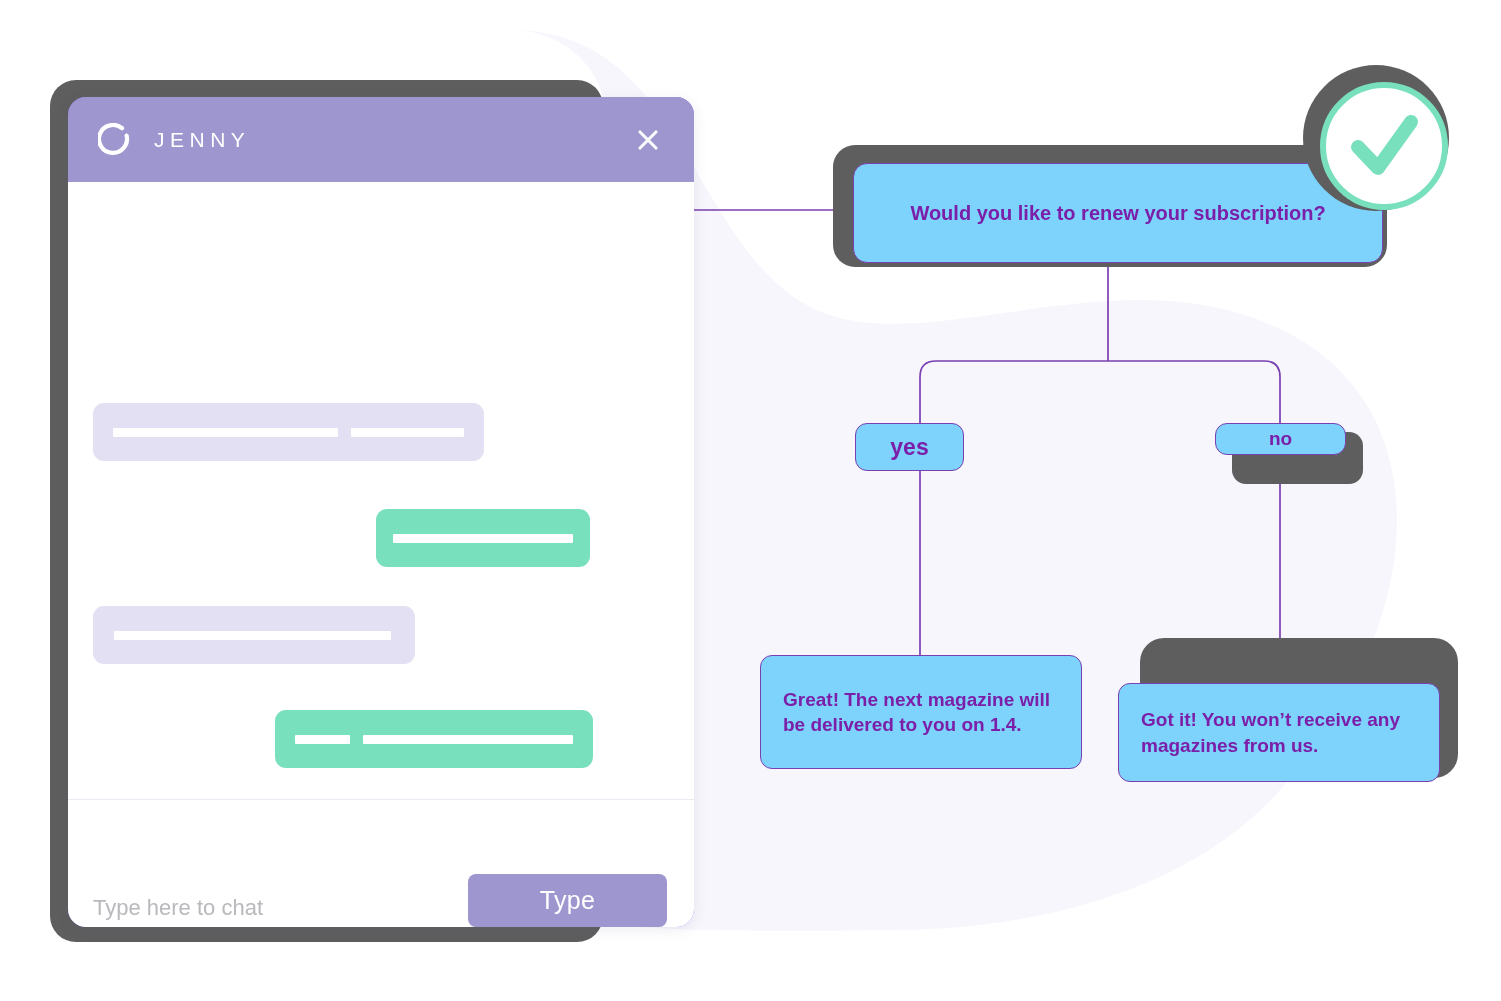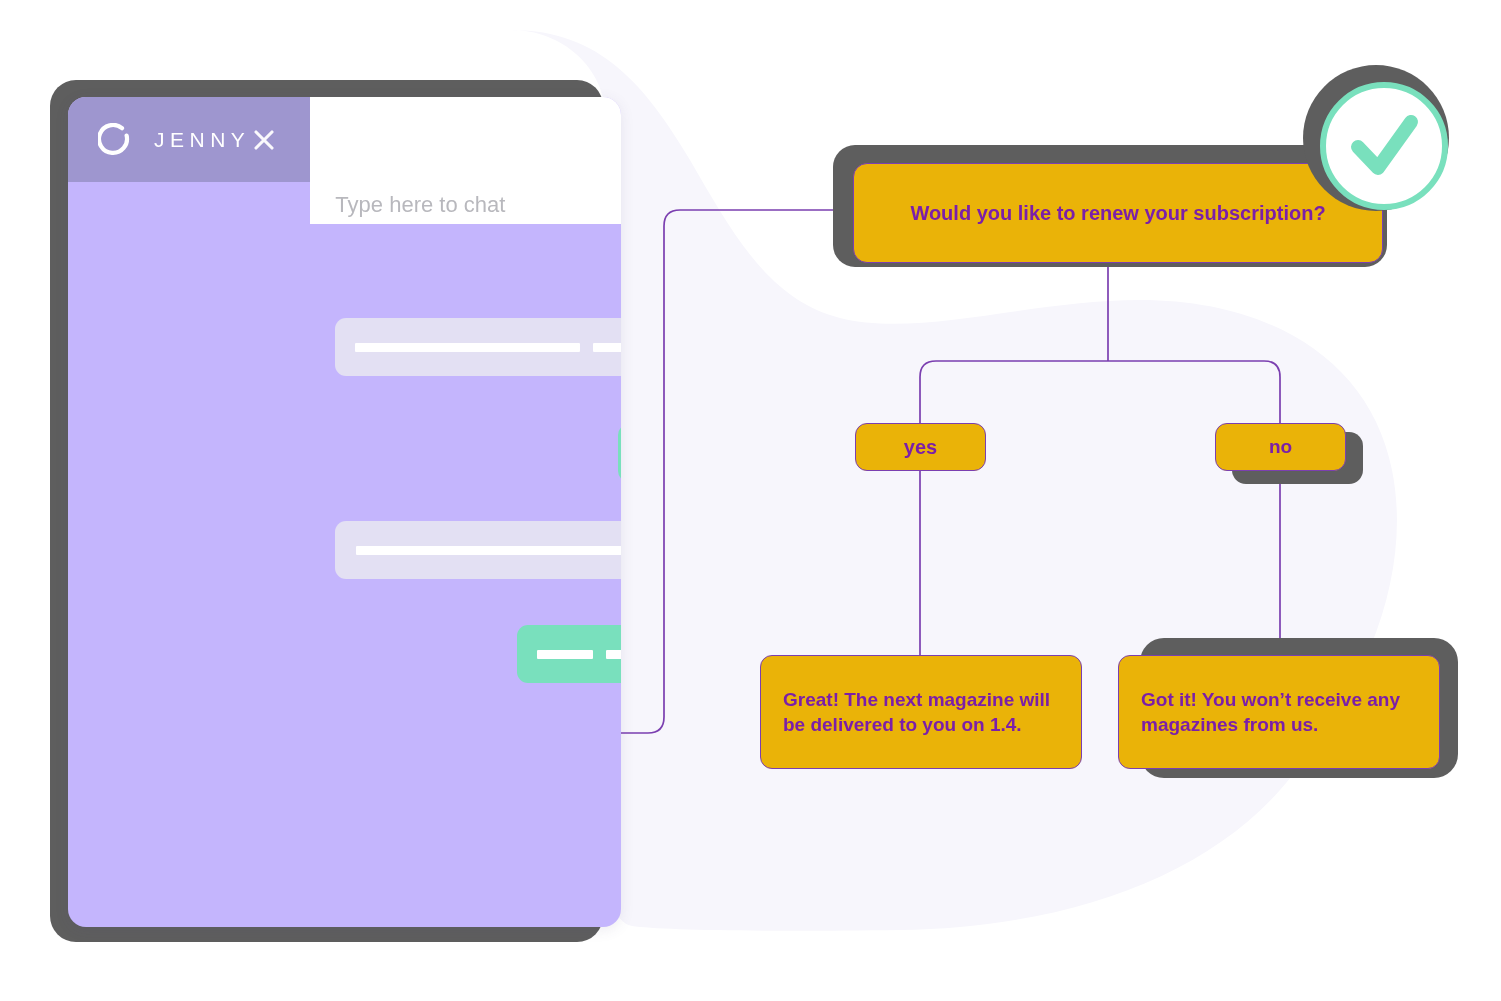--- a/index.html
+++ b/index.html
@@ -33,27 +33,27 @@
     top: 80px;
     width: 553px;
     height: 862px;
     background: #5e5e5e;
     border-radius: 26px;
   }
   #chat-window {
     position: absolute;
     left: 68px;
     top: 97px;
-    width: 553px;
+    width: 626px;
     height: 830px;
-    background: #c4b5fd;
+    background: #8b5cf6;
     border-radius: 18px;
     overflow: hidden;
     display: flex;
-    flex-direction: row;
+    flex-direction: column;
     box-shadow: 0 3px 14px rgba(80,70,120,.10);
   }
   #chat-header {
     height: 85px;
     background: #9e96cf;
     display: flex;
     align-items: center;
     padding: 0 32px 0 30px;
     flex: 0 0 auto;
   }
@@ -140,21 +140,21 @@
     height: 1001px;
     pointer-events: none;
   }
   .node-shadow {
     position: absolute;
     background: #5e5e5e;
     border-radius: 18px;
   }
   .node {
     position: absolute;
-    background: #eab308;
+    background: #7dd3fc;
     border: 1.6px solid #7b3fb0;
     border-radius: 12px;
     display: flex;
     align-items: center;
     justify-content: center;
     color: #7b1fa9;
     font-weight: bold;
     text-align: center;
     line-height: 1.33;
   }
@@ -165,42 +165,42 @@
     font-size: 20px;
     border-radius: 14px;
   }
   #node-question-shadow {
     left: 833px; top: 145px;
     width: 554px; height: 122px;
     border-radius: 22px;
   }
   #node-yes {
     left: 855px; top: 423px;
-    width: 131px; height: 48px;
-    font-size: 20px;
+    width: 109px; height: 48px;
+    font-size: 23px;
   }
   #node-no {
     left: 1215px; top: 423px;
-    width: 131px; height: 48px;
+    width: 131px; height: 32px;
     font-size: 19px;
   }
   #node-no-shadow {
     left: 1232px; top: 432px;
     width: 131px; height: 52px;
     border-radius: 14px;
   }
   #node-yes-result {
     left: 760px; top: 655px;
     width: 322px; height: 114px;
     font-size: 19px;
     padding: 0 22px;
   }
   #node-no-result {
-    left: 1118px; top: 655px;
-    width: 322px; height: 114px;
+    left: 1118px; top: 683px;
+    width: 322px; height: 99px;
     font-size: 19px;
     padding: 16px 22px;
   }
   #node-no-result-shadow {
     left: 1140px; top: 638px;
     width: 318px; height: 140px;
     border-radius: 24px;
   }
   .node-text { display: block; width: 100%; }
   .node-text.left { text-align: left; }

